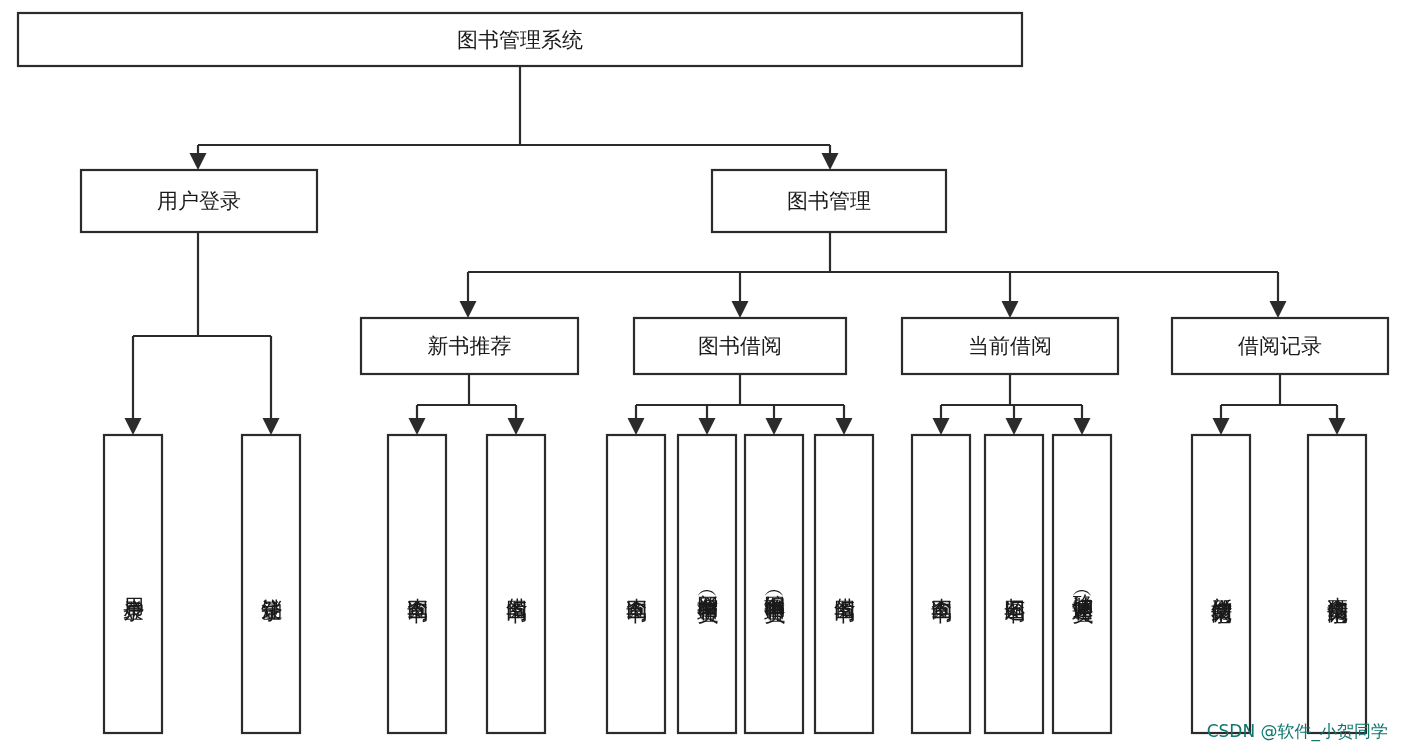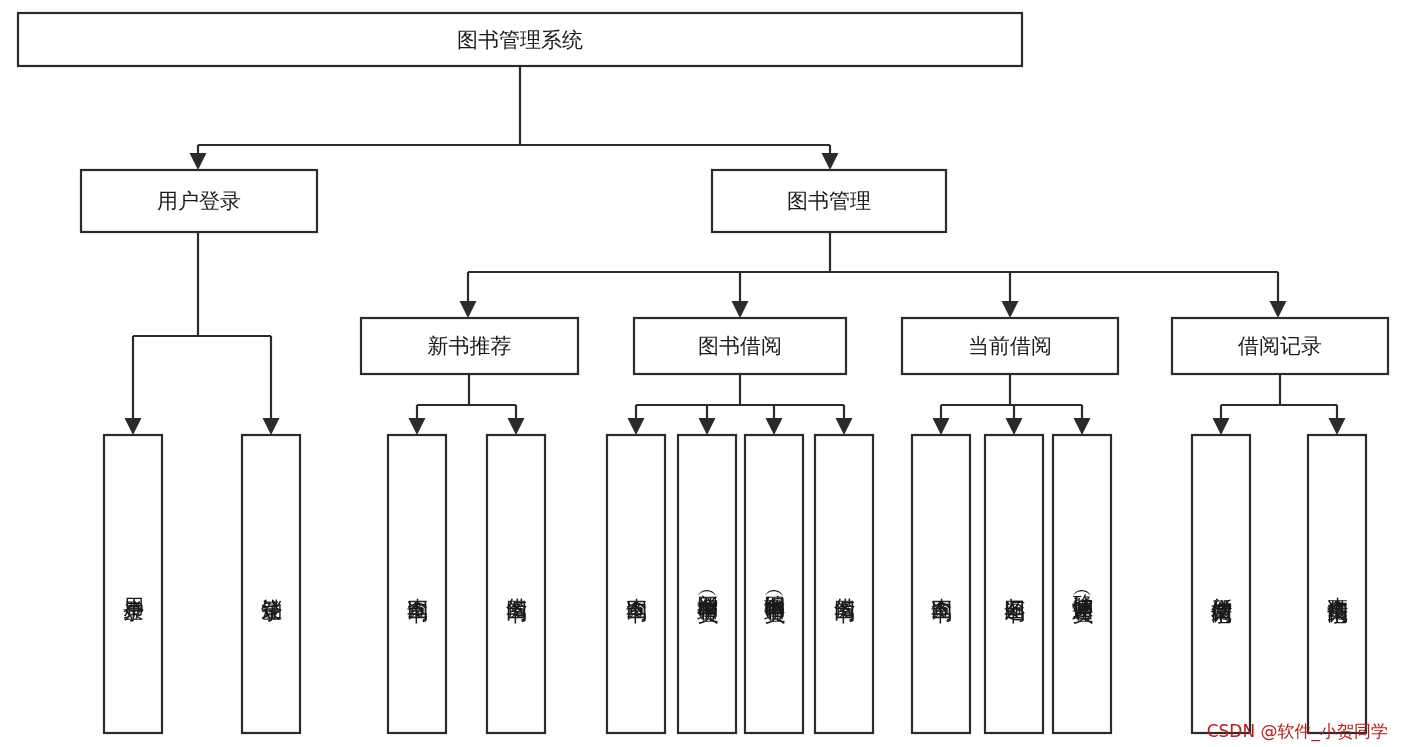--- a/index.html
+++ b/index.html
@@ -66,21 +66,21 @@
     color: #1a1a1a;
     letter-spacing: 1.5px;
     white-space: nowrap;
   }
   .watermark {
     position: absolute;
     right: 12px;
     bottom: 4px;
     font-family: "DejaVu Sans", "Liberation Sans", sans-serif;
     font-size: 17px;
-    color: #b91c1c;
+    color: #0f766e;
     white-space: nowrap;
     pointer-events: none;
   }
 </style>
 </head>
 <body>
 
 <div id="diagram-root">
 
   <svg id="diagram-canvas" viewBox="0 0 1405 747">

